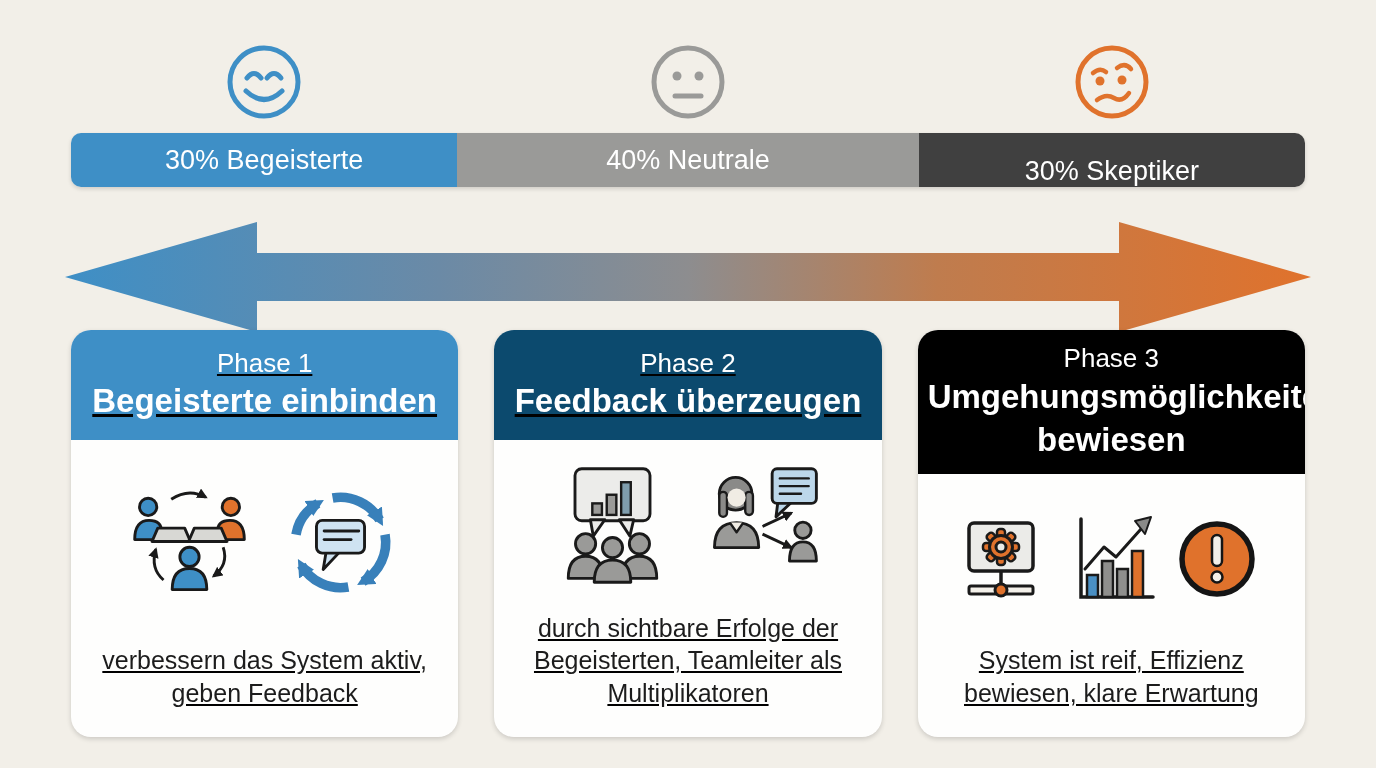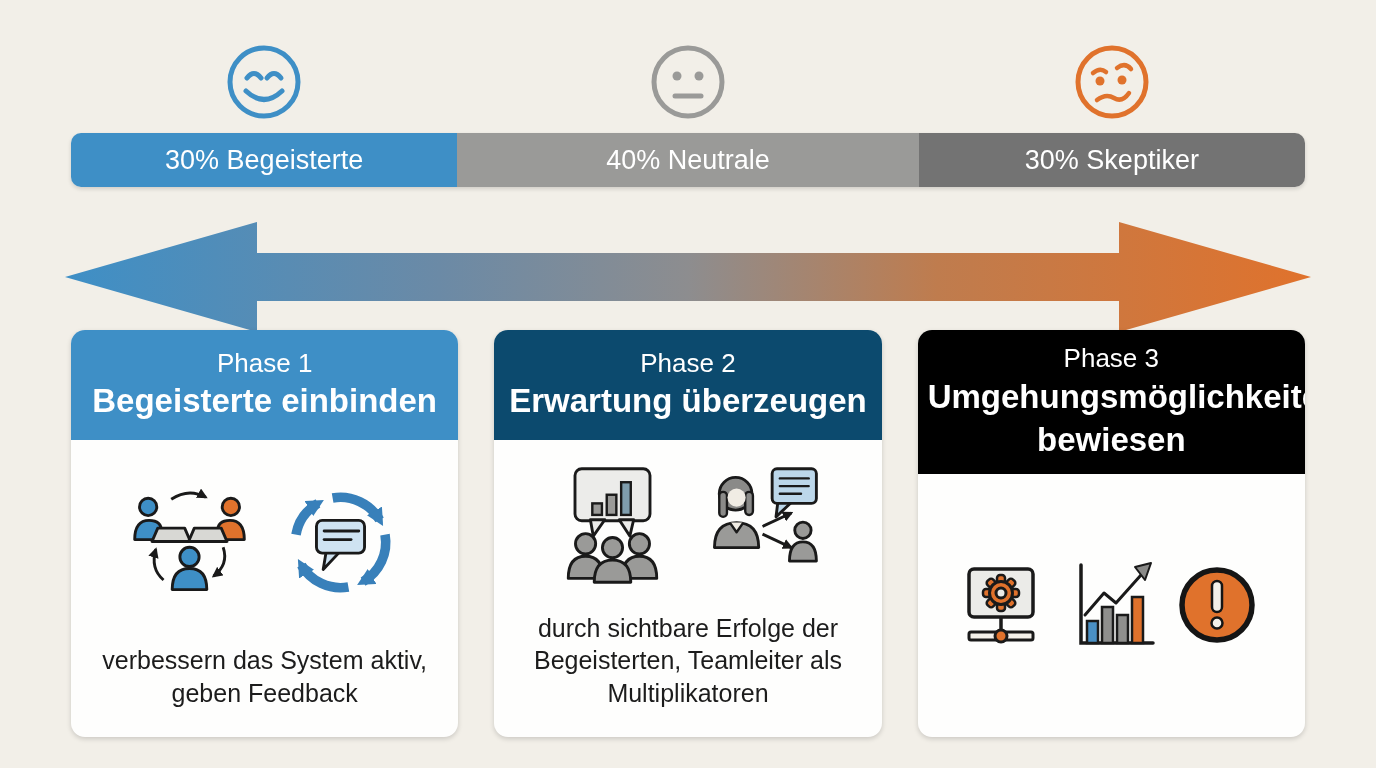--- a/index.html
+++ b/index.html
@@ -30,39 +30,39 @@
     border-radius: 10px;
     overflow: hidden;
     box-shadow: 0 2px 4px rgba(0,0,0,0.14);
   }
   .seg {
     display: flex; align-items: center; justify-content: center;
     color: #ffffff; font-size: 27px; font-weight: 400;
   }
   .seg0 { width: 31.3%; background: #3e8fc6; }
   .seg1 { width: 37.4%; background: #9a9a98; }
-  .seg2 { width: 31.3%; background: #737373; }
+  .seg2 { width: 31.3%; background: #404040; align-items: flex-end; }
 
   
   .arrow-wrap { margin: 35px 65px 0 65px; height: 110px; }
 
   
   .cards {
     display: flex;
     gap: 36px;
     margin: -2px 71px 0 71px;
   }
   .card {
     flex: 1;
     height: 407px;
-    border-radius: 14px;
+    border-radius: 20px;
     overflow: hidden;
     background: #fefefd;
     box-shadow: 0 2px 5px rgba(0,0,0,0.16);
-    display: flex; flex-direction: column;
+    display: flex; flex-direction: column; text-decoration: underline;
   }
   .card-head {
     min-height: 110px;
     padding: 12px 10px;
     display: flex; flex-direction: column; justify-content: center;
     text-align: center; color: #ffffff;
   }
   .head0 { background: #3e8fc6; }
   .head1 { background: #0c4a6e; }
   .head2 { background: #000000; }
@@ -187,21 +187,21 @@
             <path d="M48 62 H76" stroke="#1a1a1a" stroke-width="3" stroke-linecap="round"></path>
           </svg>
         </div>
         <p class="desc">verbessern das System aktiv, geben Feedback</p>
       </div>
     </section>
 
     <section class="card">
       <header class="card-head head1">
         <div class="phase-title">Phase 2</div>
-        <div class="phase-subtitle">Erwartung überzeugen</div>
+        <div class="phase-subtitle">Feedback überzeugen</div>
       </header>
       <div class="card-body">
         <div class="icons">
           <svg width="125" height="125" viewBox="0 0 130 130">
             <rect x="26" y="6" width="78" height="54" rx="7" fill="#ececea" stroke="#1a1a1a" stroke-width="3"></rect>
             <polygon points="42,59 57,59 45,76" fill="#ececea" stroke="#1a1a1a" stroke-width="3" stroke-linejoin="round"></polygon>
             <polygon points="72,59 87,59 83,76" fill="#ececea" stroke="#1a1a1a" stroke-width="3" stroke-linejoin="round"></polygon>
             <rect x="44" y="42" width="10" height="12" fill="#9a9a98" stroke="#1a1a1a" stroke-width="2.5"></rect>
             <rect x="59" y="33" width="10" height="21" fill="#9a9a98" stroke="#1a1a1a" stroke-width="2.5"></rect>
             <rect x="74" y="20" width="10" height="34" fill="#7f9dad" stroke="#1a1a1a" stroke-width="2.5"></rect>
@@ -268,17 +268,18 @@
             <rect x="67" y="38" width="11" height="46" fill="#e0722c" stroke="#1a1a1a" stroke-width="2.5"></rect>
             <path d="M20 56 L39 34 L51 44 L76 16" fill="none" stroke="#1a1a1a" stroke-width="3" stroke-linecap="round" stroke-linejoin="round"></path>
             <polygon points="70,8 86,4 80,21" fill="#8a8a88" stroke="#1a1a1a" stroke-width="2" stroke-linejoin="round"></polygon>
           </svg>
           <svg width="92" height="92" viewBox="0 0 92 92">
             <circle cx="46" cy="46" r="35" fill="#e0722c" stroke="#151515" stroke-width="5.5"></circle>
             <rect x="41" y="22" width="10" height="31" rx="5" fill="#f2efe8" stroke="#151515" stroke-width="2.5"></rect>
             <circle cx="46" cy="64" r="5.5" fill="#f2efe8" stroke="#151515" stroke-width="2.5"></circle>
           </svg>
         </div>
+        <p class="desc">System ist reif, Effizienz bewiesen, klare Erwartung</p>
       </div>
     </section>
 
   </div>
 </div>
 
 </body></html>

